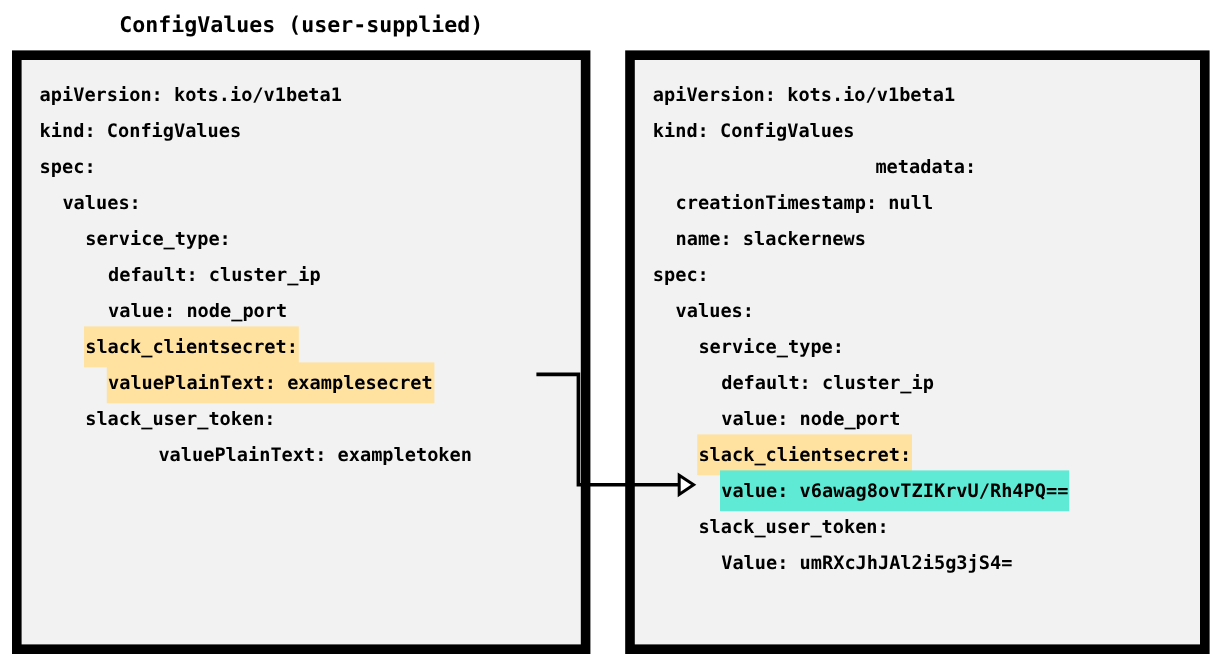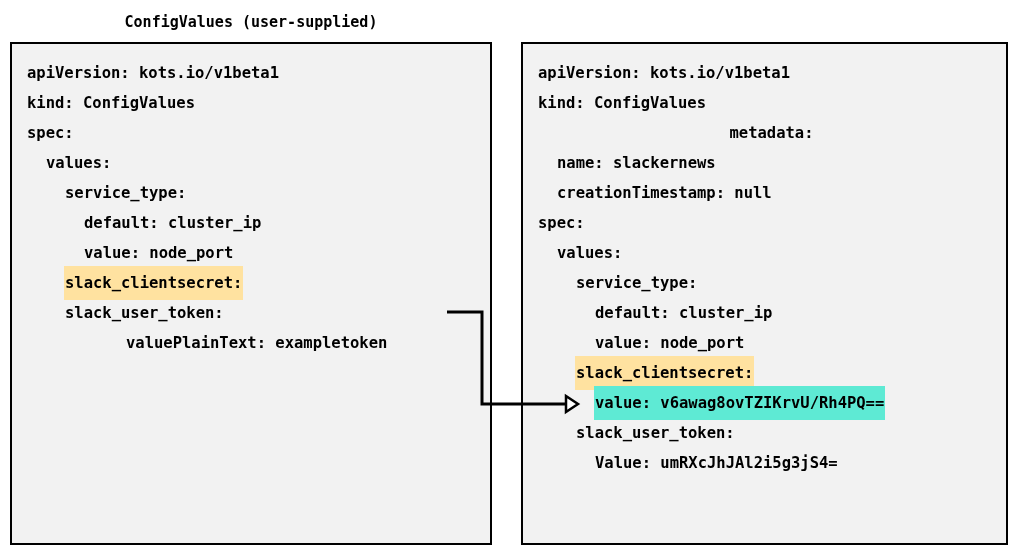--- a/index.html
+++ b/index.html
@@ -20,36 +20,36 @@
     left: 0; top: 0;
     width: 1019px;
     height: 559px;
   }
 
   
   .panel-title {
     position: absolute;
     font-family: "DejaVu Sans Mono", "Liberation Mono", monospace;
     font-weight: bold;
-    font-size: 15px;
+    font-size: 18px;
     line-height: 20px;
     color: #000000;
     letter-spacing: 0px;
     white-space: nowrap;
     text-align: center;
   }
   #title-left  { left: 10px;  top: 12px; width: 482px; }
   #title-right { left: 521px; top: 12px; width: 487px; }
 
   
   .panel {
     position: absolute;
     box-sizing: border-box;
     background: #f2f2f2;
-    border: 2px solid #a16207;
+    border: 8px solid #a16207;
     top: 42px;
     height: 503px;
     overflow: hidden;
   }
   #panel-left  { left: 10px;  width: 482px; }
   #panel-right { left: 521px; width: 487px; }
 
   .yaml-body {
     position: absolute;
     left: 0; top: 0;
@@ -95,33 +95,34 @@
   <div class="panel" id="panel-left" style="background: rgb(242, 242, 242); border-color: rgb(0, 0, 0);">
     <div class="yaml-body" id="body-left">
         <div class="yaml-line" style="padding-left: 14px;"><span class="seg">apiVersion: kots.io/v1beta1</span></div>
         <div class="yaml-line" style="padding-left: 14px;"><span class="seg">kind: ConfigValues</span></div>
         <div class="yaml-line" style="padding-left: 14px;"><span class="seg">spec:</span></div>
         <div class="yaml-line" style="padding-left: 33px;"><span class="seg">values:</span></div>
         <div class="yaml-line" style="padding-left: 52px;"><span class="seg">service_type:</span></div>
         <div class="yaml-line" style="padding-left: 71px;"><span class="seg">default: cluster_ip</span></div>
         <div class="yaml-line" style="padding-left: 71px;"><span class="seg">value: node_port</span></div>
         <div class="yaml-line" style="padding-left: 52px;"><span class="seg hl" style="background: rgb(255, 226, 160);">slack_clientsecret:</span></div>
+        <div class="yaml-line" style="padding-left: 71px;"><span class="seg hl" style="background: rgb(255, 226, 160);">valuePlainText: examplesecret</span></div>
         <div class="yaml-line" style="padding-left: 52px;"><span class="seg">slack_user_token:</span></div>
         <div class="yaml-line" style="padding-left: 113px;"><span class="seg">valuePlainText: exampletoken</span></div>
       </div>
   </div>
 
 
   <div class="panel" id="panel-right" style="background: rgb(242, 242, 242); border-color: rgb(0, 0, 0);">
     <div class="yaml-body" id="body-right">
         <div class="yaml-line" style="padding-left: 14px;"><span class="seg">apiVersion: kots.io/v1beta1</span></div>
         <div class="yaml-line" style="padding-left: 14px;"><span class="seg">kind: ConfigValues</span></div>
         <div class="yaml-line" style="padding-left: 14px; text-align: center;"><span class="seg">metadata:</span></div>
+        <div class="yaml-line" style="padding-left: 33px;"><span class="seg">creationTimestamp: null</span></div>
         <div class="yaml-line" style="padding-left: 33px;"><span class="seg">name: slackernews</span></div>
-        <div class="yaml-line" style="padding-left: 33px;"><span class="seg">creationTimestamp: null</span></div>
         <div class="yaml-line" style="padding-left: 14px;"><span class="seg">spec:</span></div>
         <div class="yaml-line" style="padding-left: 33px;"><span class="seg">values:</span></div>
         <div class="yaml-line" style="padding-left: 52px;"><span class="seg">service_type:</span></div>
         <div class="yaml-line" style="padding-left: 71px;"><span class="seg">default: cluster_ip</span></div>
         <div class="yaml-line" style="padding-left: 71px;"><span class="seg">value: node_port</span></div>
         <div class="yaml-line" style="padding-left: 52px;"><span class="seg hl" style="background: rgb(255, 226, 160);">slack_clientsecret:</span></div>
         <div class="yaml-line" style="padding-left: 71px;"><span class="seg hl" style="background: #5eead4;">value: v6awag8ovTZIKrvU/Rh4PQ==</span></div>
         <div class="yaml-line" style="padding-left: 52px;"><span class="seg">slack_user_token:</span></div>
         <div class="yaml-line" style="padding-left: 71px;"><span class="seg">Value: umRXcJhJAl2i5g3jS4=</span></div>
       </div>

